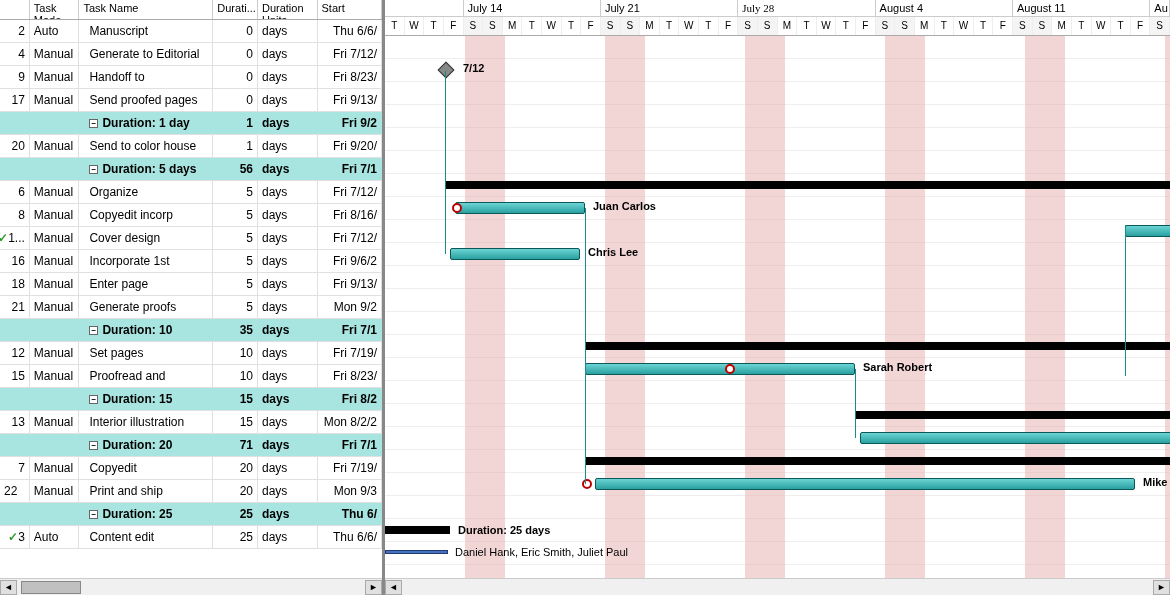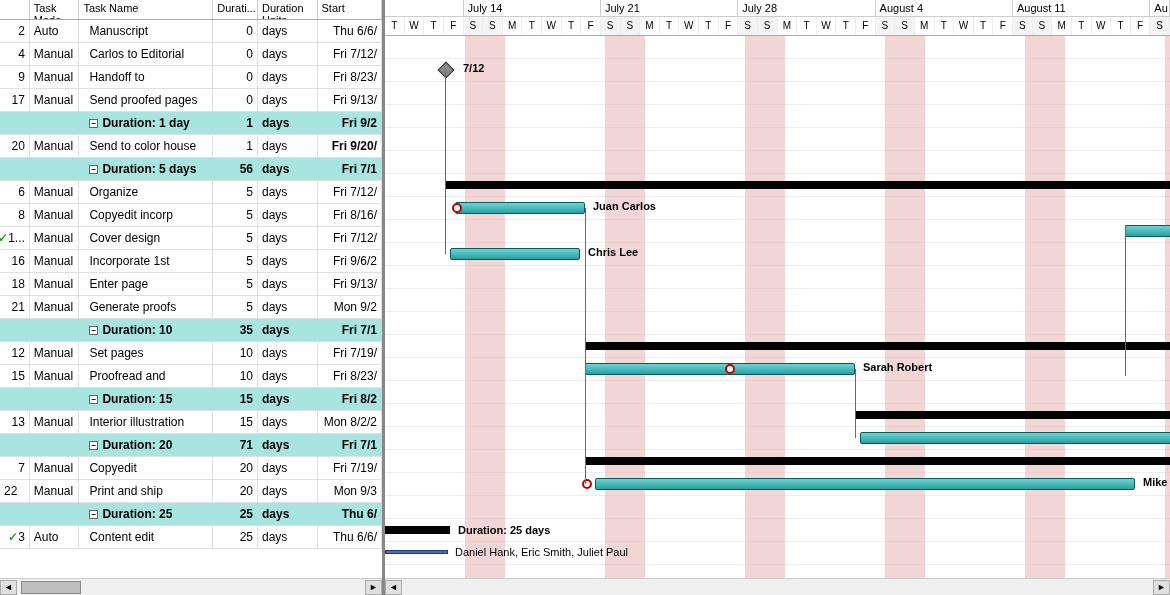--- a/index.html
+++ b/index.html
@@ -79,21 +79,21 @@
           <div class="cell col-name" style="padding-left: 10px;">Manuscript</div>
           <div class="cell col-dur" style="justify-content: flex-end;">0</div>
           <div class="cell col-units">days</div>
           <div class="cell col-start" style="justify-content: flex-end;">Thu 6/6/</div>
         </div>
         <div class="row">
           <div class="cell col-ind" style="justify-content: flex-end;">
             <span>4</span>
           </div>
           <div class="cell col-mode">Manual</div>
-          <div class="cell col-name" style="padding-left: 10px;">Carlos to Editorial</div>
+          <div class="cell col-name" style="padding-left: 10px;">Generate to Editorial</div>
           <div class="cell col-dur" style="justify-content: flex-end;">0</div>
           <div class="cell col-units">days</div>
           <div class="cell col-start" style="justify-content: flex-end;">Fri 7/12/</div>
         </div>
         <div class="row">
           <div class="cell col-ind" style="justify-content: flex-end;">
             <span>9</span>
           </div>
           <div class="cell col-mode">Manual</div>
           <div class="cell col-name" style="padding-left: 10px;">Handoff to</div>
@@ -127,21 +127,21 @@
           <div class="cell col-start" style="justify-content: flex-end;">Fri 9/2</div>
         </div>
         <div class="row">
           <div class="cell col-ind" style="justify-content: flex-end;">
             <span>20</span>
           </div>
           <div class="cell col-mode">Manual</div>
           <div class="cell col-name" style="padding-left: 10px;">Send to color house</div>
           <div class="cell col-dur" style="justify-content: flex-end;">1</div>
           <div class="cell col-units">days</div>
-          <div class="cell col-start" style="justify-content: flex-end; font-weight: bold;">Fri 9/20/</div>
+          <div class="cell col-start" style="justify-content: flex-end;">Fri 9/20/</div>
         </div>
         <div class="row group">
           <div class="cell col-ind" style="justify-content: flex-end;">
             <span></span>
           </div>
           <div class="cell col-mode"></div>
           <div class="cell col-name" style="padding-left: 10px;">
             <span class="indent-box">
               <span class="expand-btn">−</span>
               <span>Duration: 5 days</span>
@@ -341,21 +341,21 @@
       <span class="scroll-btn">►</span>
     </div>
   </div>
 
   <div class="right-pane">
     <div class="timeline-header">
       <div class="month-row" id="month-row">
           <div class="month-cell" style="width: 80px;"></div>
           <div class="month-cell" style="width: 140px;">July 14</div>
           <div class="month-cell" style="width: 140px;">July 21</div>
-          <div class="month-cell" style="width: 140px;">July 28</div>
+          <div class="month-cell" style="width: 140px; font-family: Liberation Serif, serif;">July 28</div>
           <div class="month-cell" style="width: 140px;">August 4</div>
           <div class="month-cell" style="width: 140px;">August 11</div>
           <div class="month-cell" style="width: 20px;">Au</div>
         </div>
       <div class="day-row" id="day-row">
           <div class="day-cell">T</div>
           <div class="day-cell">W</div>
           <div class="day-cell">T</div>
           <div class="day-cell">F</div>
           <div class="day-cell weekend">S</div>

